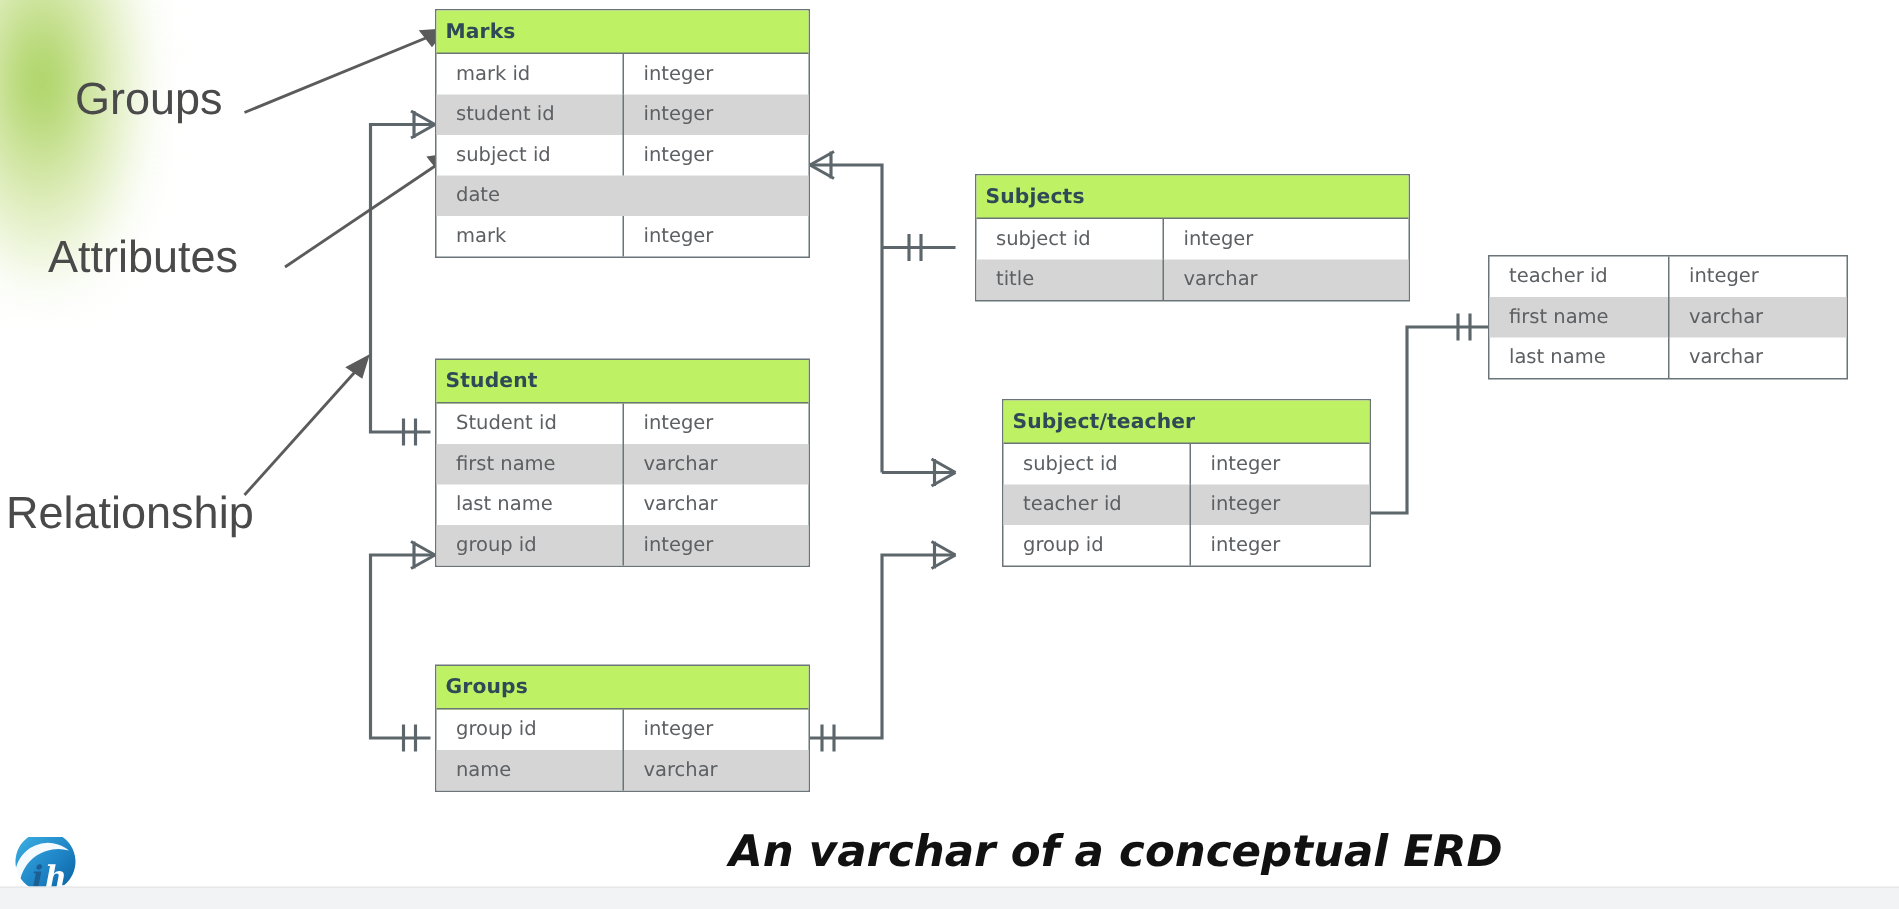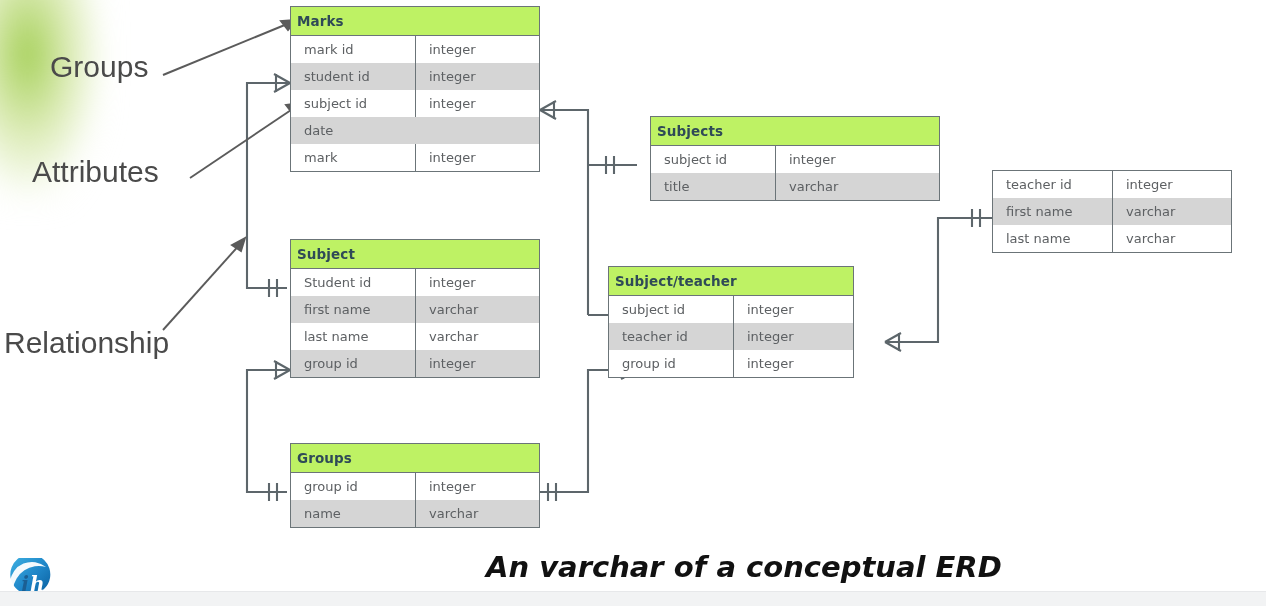--- a/index.html
+++ b/index.html
@@ -109,21 +109,21 @@
   <div class="trow alt">
     <div class="c-name" style="width:124px">date</div>
   </div>
   <div class="trow">
     <div class="c-name" style="width:124px">mark</div>
     <div class="c-type" style="width:123px">integer</div>
   </div>
 </div>
 
 <div class="table" style="left:290px;top:239px;width:250px;">
-  <div class="thead">Subject</div>
+  <div class="thead">Student</div>
   <div class="trow">
     <div class="c-name" style="width:124px">Student id</div>
     <div class="c-type" style="width:123px">integer</div>
   </div>
   <div class="trow alt">
     <div class="c-name" style="width:124px">first name</div>
     <div class="c-type" style="width:123px">varchar</div>
   </div>
   <div class="trow">
     <div class="c-name" style="width:124px">last name</div>
@@ -152,21 +152,21 @@
   <div class="trow">
     <div class="c-name" style="width:124px">subject id</div>
     <div class="c-type" style="width:119px">integer</div>
   </div>
   <div class="trow alt">
     <div class="c-name" style="width:124px">title</div>
     <div class="c-type" style="width:119px">varchar</div>
   </div>
 </div>
 
-<div class="table" style="left:608px;top:266px;width:246px;">
+<div class="table" style="left:668px;top:266px;width:246px;">
   <div class="thead">Subject/teacher</div>
   <div class="trow">
     <div class="c-name" style="width:124px">subject id</div>
     <div class="c-type" style="width:119px">integer</div>
   </div>
   <div class="trow alt">
     <div class="c-name" style="width:124px">teacher id</div>
     <div class="c-type" style="width:119px">integer</div>
   </div>
   <div class="trow">

